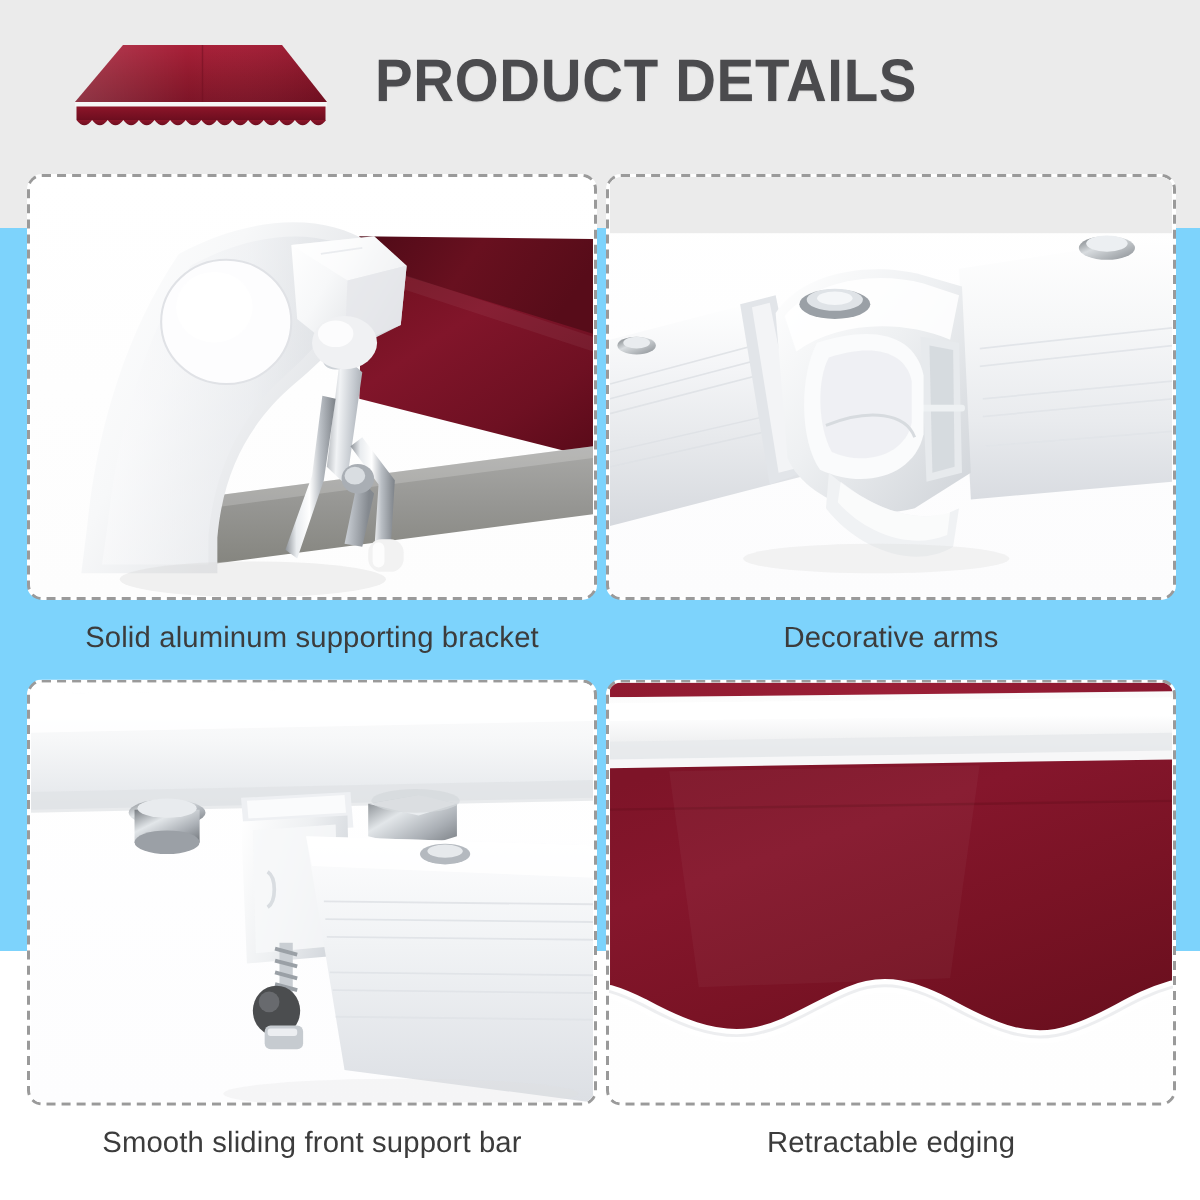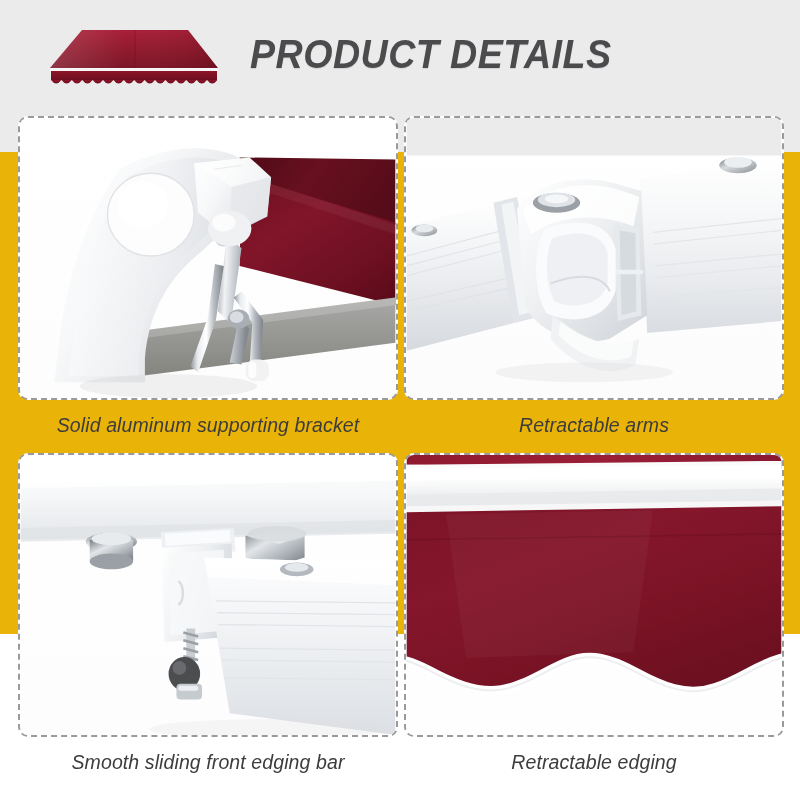--- a/index.html
+++ b/index.html
@@ -15,22 +15,21 @@
     font-family: "Liberation Sans", "DejaVu Sans", sans-serif;
     background: #ffffff;
     position: relative;
   }
 
   .page {
     position: absolute;
     inset: 0;
     width: 800px;
     height: 634px;
-    background: #eab308;
-    font-style: italic;
+    background: #7dd3fc;
   }
 
   
   .header-band {
     position: absolute;
     left: 0;
     top: 0;
     width: 800px;
     height: 152px;
     background: #ebebeb;
@@ -362,21 +361,21 @@
 
             <path d="M148,200 C 180,228 214,236 236,224 L232,250
                      C 206,266 168,252 146,224 Z" fill="#f0f2f4"></path>
             <path d="M156,206 C184,228 212,234 230,226 L228,242
                      C 204,252 174,242 154,220 Z" fill="#ffffff" opacity="0.65"></path>
 
             <ellipse cx="180" cy="258" rx="90" ry="10" fill="#dcdcdc" opacity="0.3"></ellipse>
           </svg>
         </div>
       </div>
-      <div class="caption">Retractable arms</div>
+      <div class="caption">Decorative arms</div>
     </div>
 
     <div class="cell c3">
       <div class="photo">
         <div class="scene">
           <svg viewBox="0 0 380 284" xmlns="http://www.w3.org/2000/svg">
             <defs>
               <linearGradient id="p3bg" x1="0" y1="0" x2="0" y2="1">
                 <stop offset="0%" stop-color="#ffffff"></stop>
                 <stop offset="100%" stop-color="#fdfdfe"></stop>
@@ -453,21 +452,21 @@
               <ellipse cx="166" cy="222" rx="16" ry="17" fill="#4b4d4f"></ellipse>
               <ellipse cx="161" cy="216" rx="7" ry="7" fill="#6f7275" opacity="0.8"></ellipse>
               <rect x="158" y="232" width="26" height="16" rx="4" fill="#c6cbd0"></rect>
               <rect x="160" y="234" width="20" height="5" rx="2" fill="#eceef1"></rect>
             </g>
 
             <ellipse cx="250" cy="278" rx="120" ry="10" fill="#dedede" opacity="0.25"></ellipse>
           </svg>
         </div>
       </div>
-      <div class="caption">Smooth sliding front edging bar</div>
+      <div class="caption">Smooth sliding front support bar</div>
     </div>
 
     <div class="cell c4">
       <div class="photo">
         <div class="scene">
           <svg viewBox="0 0 380 284" xmlns="http://www.w3.org/2000/svg">
             <defs>
               <linearGradient id="p4bg" x1="0" y1="0" x2="0" y2="1">
                 <stop offset="0%" stop-color="#ffffff"></stop>
                 <stop offset="100%" stop-color="#fefefe"></stop>

